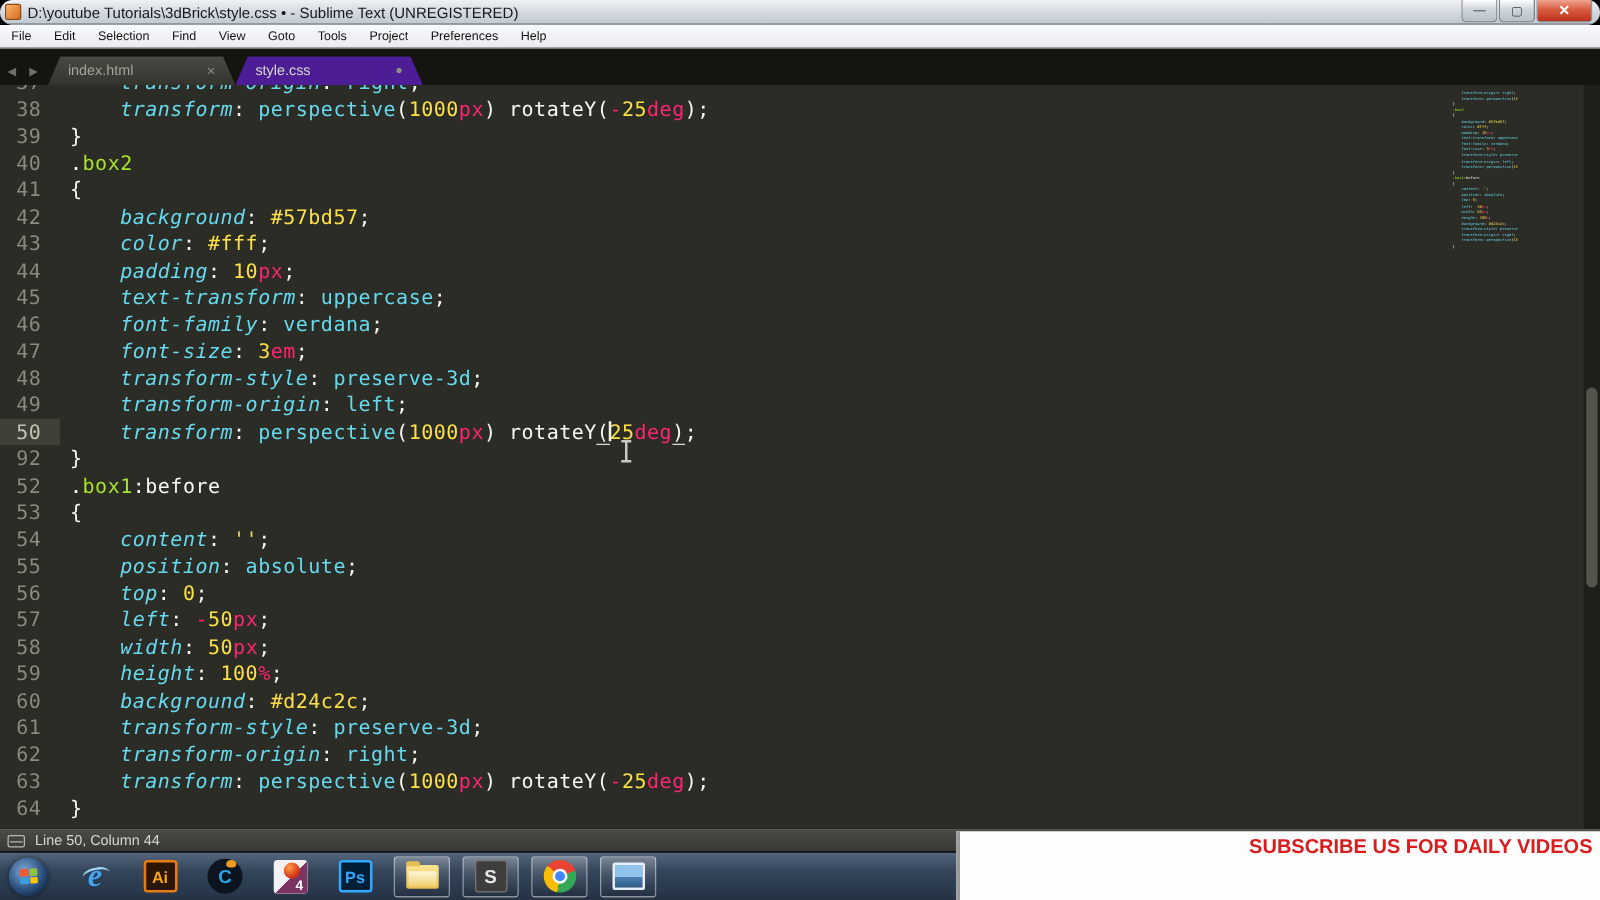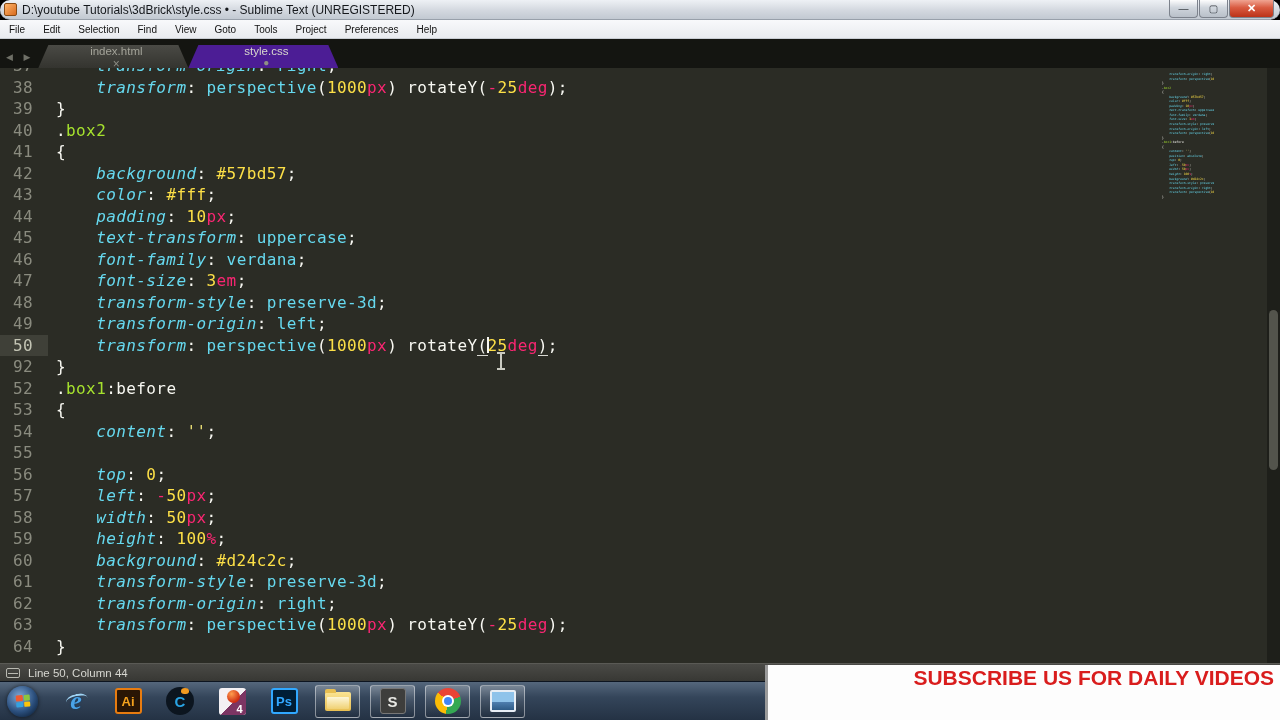--- a/index.html
+++ b/index.html
@@ -22,21 +22,21 @@
 
   
   .menubar { height:19px; background:linear-gradient(#f8f9fb,#e9ebef); border-bottom:1px solid #c9cdd3;
     display:flex; align-items:center; font-size:10px; color:#111; }
   .menu-item { padding:0 9px; height:100%; display:flex; align-items:center; }
 
   
   .tabbar { height:29px; background:#141511; display:flex; align-items:flex-end; position:relative; }
   .tab-arrows { color:#6f7067; font-size:9px; letter-spacing:4px; padding:0 4px 6px 6px; }
   .tab { height:23px; display:flex; align-items:center; font-size:11.5px; padding:0 10px 0 16px;
-    clip-path:polygon(10px 0, calc(100% - 10px) 0, 100% 100%, 0 100%); min-width:150px; position:relative;flex-direction:column; }
+    clip-path:polygon(10px 0, calc(100% - 10px) 0, 100% 100%, 0 100%); min-width:150px; position:relative; }
   .tab.inactive { background:linear-gradient(#4a4a45,#34342f); color:#a3a399; }
   .tab.active { background:#4c1d95; color:#d8d8cc; }
   .tab .tab-label { flex:1; }
   .tab .tab-close { color:#8c8c84; font-size:12px; padding:0 6px; }
   .tab .tab-dirty { color:#8f9083; font-size:10px; padding:0 6px; }
 
   
   .editor { flex:1; background:#2b2c25; position:relative; overflow:hidden; }
   .code-scroll { margin-top:-13px; }
   .code-row { display:flex; line-height:21.5px; height:21.5px; white-space:pre;
@@ -120,21 +120,21 @@
   .chrome-ico { width:26px; height:26px; border-radius:50%; position:relative;
     background:conic-gradient(from -50deg, #ea4335 0 120deg, #34a853 0 240deg, #fbbc05 0 360deg); }
   .chrome-ico::before { content:""; position:absolute; inset:7px; background:#fff; border-radius:50%; }
   .chrome-ico::after { content:""; position:absolute; inset:9px; background:#4285f4; border-radius:50%; }
   .photo-ico { width:26px; height:22px; border:2px solid #e8eef5; border-radius:2px;
     background:linear-gradient(#8fc3ea 55%, #4f7fb0 55%, #2e5b86); position:relative; }
 
   
   .banner { position:absolute; right:0; bottom:0; width:515px; height:55px; background:#fdfdfd;
     border-left:3px solid #9a9a9a; z-index:10; padding:2px 6px 0 6px; }
-  .banner .sub { color:#d91d1d; font-weight:bold; font-size:21px; text-align:right; line-height:22px; }
+  .banner .sub { color:#d91d1d; font-weight:bold; font-size:16px; text-align:right; line-height:22px; }
   .banner .url { color:#111; font-weight:bold; font-size:20.5px; letter-spacing:-0.3px;
     white-space:nowrap; line-height:26px; }
 </style>
 </head>
 <body>
 
 <div class="window">
 
   <div class="titlebar">
     <span class="app-ico"></span>
@@ -184,21 +184,21 @@
         <div class="code-row"><span class="gutter">45</span><span class="code-text"><span class="tk-plain">    </span><span class="tk-prop">text-transform</span><span class="tk-plain">: </span><span class="tk-value">uppercase</span><span class="tk-plain">;</span></span></div>
         <div class="code-row"><span class="gutter">46</span><span class="code-text"><span class="tk-plain">    </span><span class="tk-prop">font-family</span><span class="tk-plain">: </span><span class="tk-value">verdana</span><span class="tk-plain">;</span></span></div>
         <div class="code-row"><span class="gutter">47</span><span class="code-text"><span class="tk-plain">    </span><span class="tk-prop">font-size</span><span class="tk-plain">: </span><span class="tk-num">3</span><span class="tk-unit">em</span><span class="tk-plain">;</span></span></div>
         <div class="code-row"><span class="gutter">48</span><span class="code-text"><span class="tk-plain">    </span><span class="tk-prop">transform-style</span><span class="tk-plain">: </span><span class="tk-value">preserve-3d</span><span class="tk-plain">;</span></span></div>
         <div class="code-row"><span class="gutter">49</span><span class="code-text"><span class="tk-plain">    </span><span class="tk-prop">transform-origin</span><span class="tk-plain">: </span><span class="tk-value">left</span><span class="tk-plain">;</span></span></div>
         <div class="code-row"><span class="gutter cur">50</span><span class="code-text"><span class="tk-plain">    </span><span class="tk-prop">transform</span><span class="tk-plain">: </span><span class="tk-value">perspective</span><span class="tk-plain">(</span><span class="tk-num">1000</span><span class="tk-unit">px</span><span class="tk-plain">) </span><span class="tk-plain">rotateY</span><span class="tk-plain tk-u">(</span><span class="caret"></span><span class="tk-num">25</span><span class="tk-unit">deg</span><span class="tk-plain tk-u">)</span><span class="tk-plain">;</span></span></div>
         <div class="code-row"><span class="gutter">92</span><span class="code-text"><span class="tk-plain">}</span></span></div>
         <div class="code-row"><span class="gutter">52</span><span class="code-text"><span class="tk-plain">.</span><span class="tk-cls">box1</span><span class="tk-plain">:before</span></span></div>
         <div class="code-row"><span class="gutter">53</span><span class="code-text"><span class="tk-plain">{</span></span></div>
         <div class="code-row"><span class="gutter">54</span><span class="code-text"><span class="tk-plain">    </span><span class="tk-prop">content</span><span class="tk-plain">: </span><span class="tk-str">''</span><span class="tk-plain">;</span></span></div>
-        <div class="code-row"><span class="gutter">55</span></div>
+        <div class="code-row"><span class="gutter">55</span><span class="code-text"><span class="tk-plain">    </span><span class="tk-prop">position</span><span class="tk-plain">: </span><span class="tk-value">absolute</span><span class="tk-plain">;</span></span></div>
         <div class="code-row"><span class="gutter">56</span><span class="code-text"><span class="tk-plain">    </span><span class="tk-prop">top</span><span class="tk-plain">: </span><span class="tk-num">0</span><span class="tk-plain">;</span></span></div>
         <div class="code-row"><span class="gutter">57</span><span class="code-text"><span class="tk-plain">    </span><span class="tk-prop">left</span><span class="tk-plain">: </span><span class="tk-op">-</span><span class="tk-num">50</span><span class="tk-unit">px</span><span class="tk-plain">;</span></span></div>
         <div class="code-row"><span class="gutter">58</span><span class="code-text"><span class="tk-plain">    </span><span class="tk-prop">width</span><span class="tk-plain">: </span><span class="tk-num">50</span><span class="tk-unit">px</span><span class="tk-plain">;</span></span></div>
         <div class="code-row"><span class="gutter">59</span><span class="code-text"><span class="tk-plain">    </span><span class="tk-prop">height</span><span class="tk-plain">: </span><span class="tk-num">100</span><span class="tk-unit">%</span><span class="tk-plain">;</span></span></div>
         <div class="code-row"><span class="gutter">60</span><span class="code-text"><span class="tk-plain">    </span><span class="tk-prop">background</span><span class="tk-plain">: </span><span class="tk-num">#d24c2c</span><span class="tk-plain">;</span></span></div>
         <div class="code-row"><span class="gutter">61</span><span class="code-text"><span class="tk-plain">    </span><span class="tk-prop">transform-style</span><span class="tk-plain">: </span><span class="tk-value">preserve-3d</span><span class="tk-plain">;</span></span></div>
         <div class="code-row"><span class="gutter">62</span><span class="code-text"><span class="tk-plain">    </span><span class="tk-prop">transform-origin</span><span class="tk-plain">: </span><span class="tk-value">right</span><span class="tk-plain">;</span></span></div>
         <div class="code-row"><span class="gutter">63</span><span class="code-text"><span class="tk-plain">    </span><span class="tk-prop">transform</span><span class="tk-plain">: </span><span class="tk-value">perspective</span><span class="tk-plain">(</span><span class="tk-num">1000</span><span class="tk-unit">px</span><span class="tk-plain">) </span><span class="tk-plain">rotateY</span><span class="tk-plain">(</span><span class="tk-op">-</span><span class="tk-num">25</span><span class="tk-unit">deg</span><span class="tk-plain">);</span></span></div>
         <div class="code-row"><span class="gutter">64</span><span class="code-text"><span class="tk-plain">}</span></span></div>
       </div>

